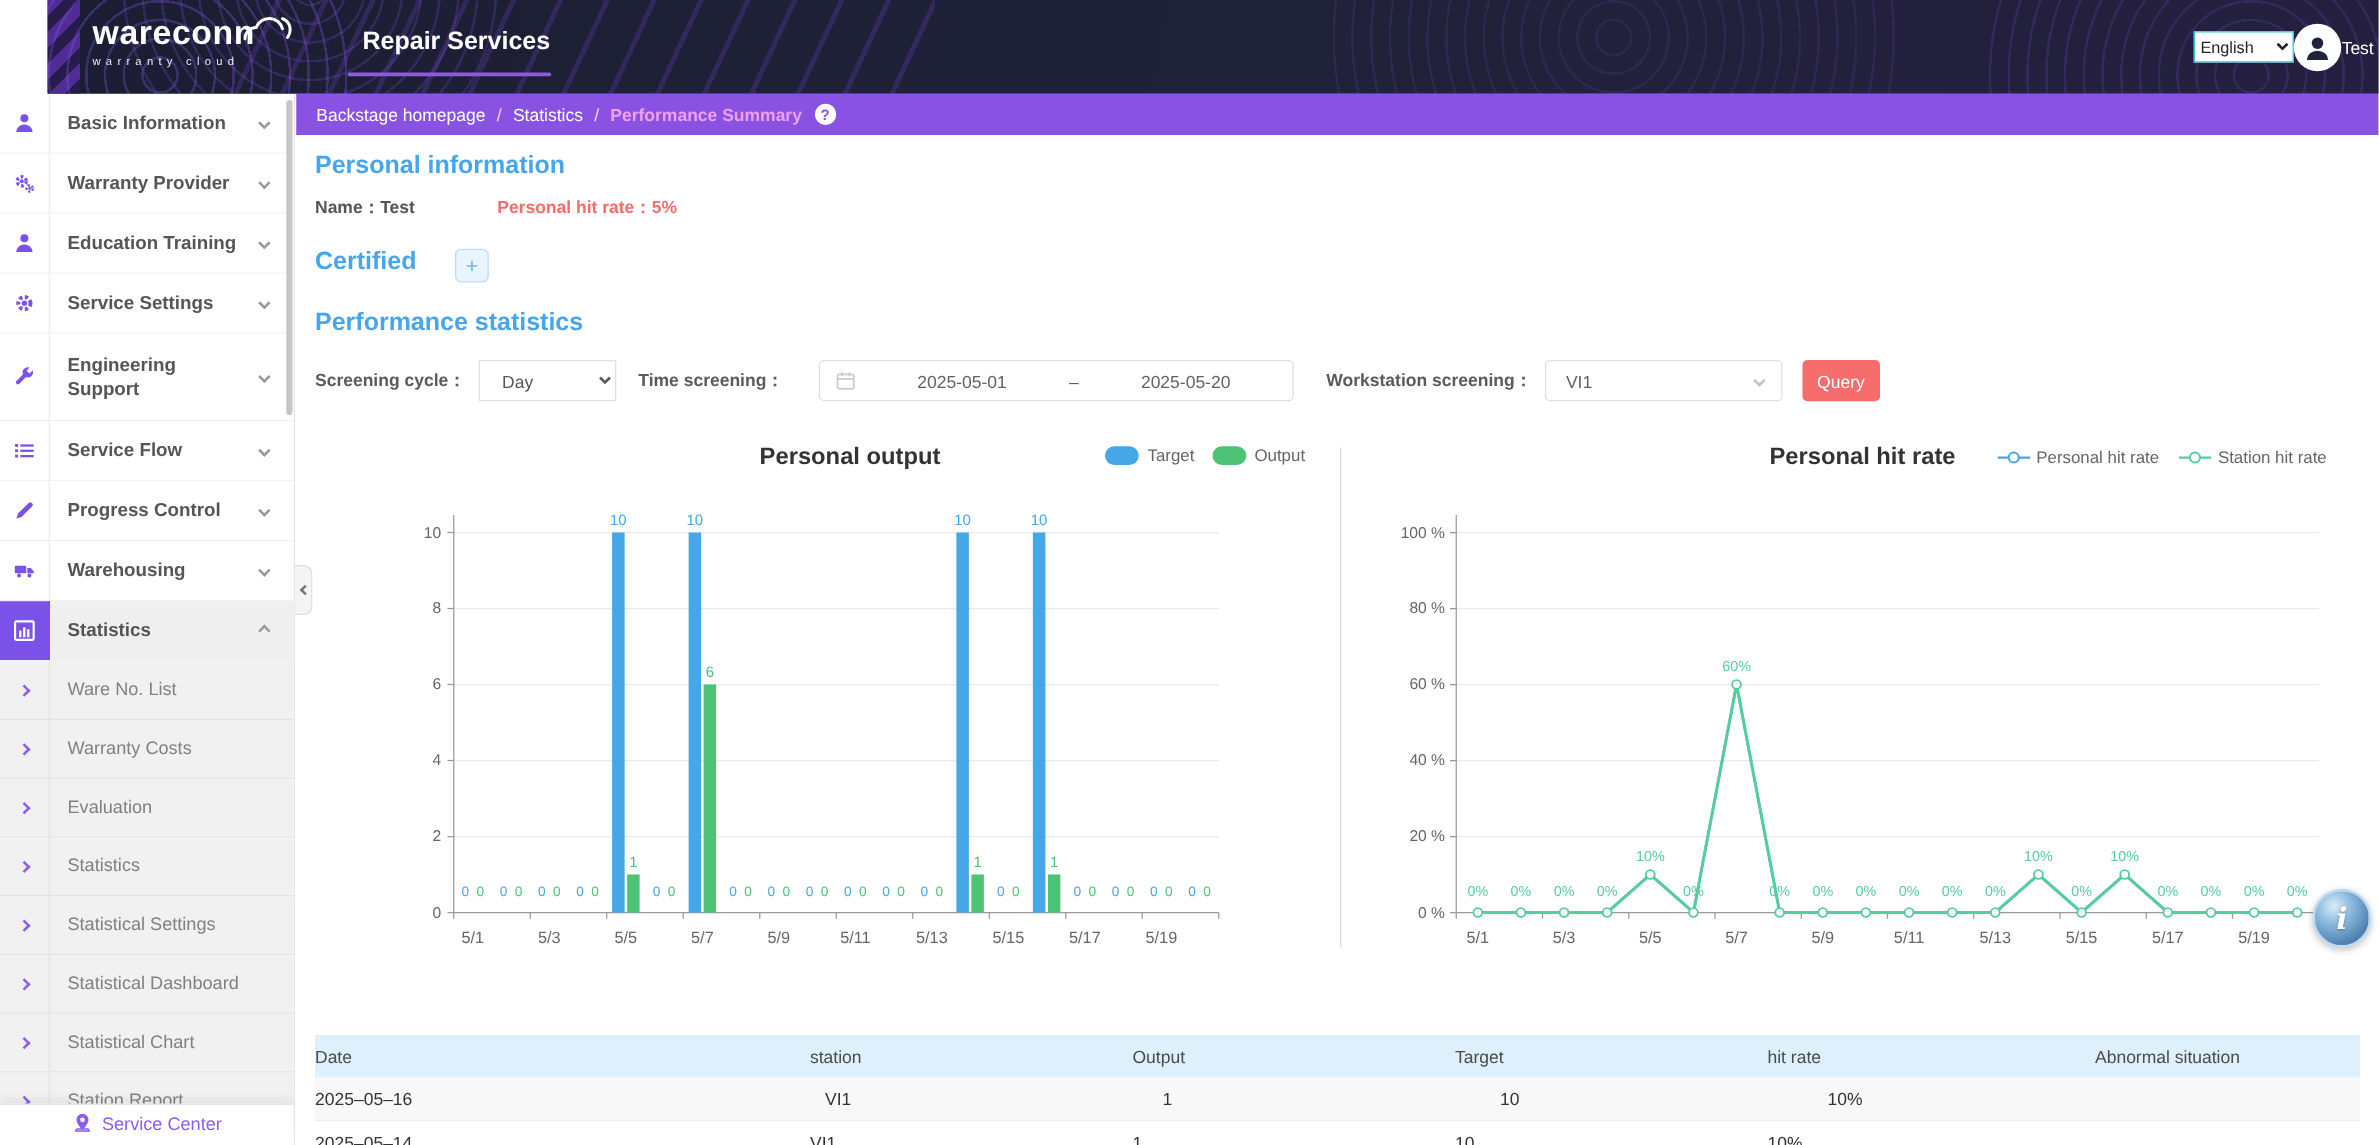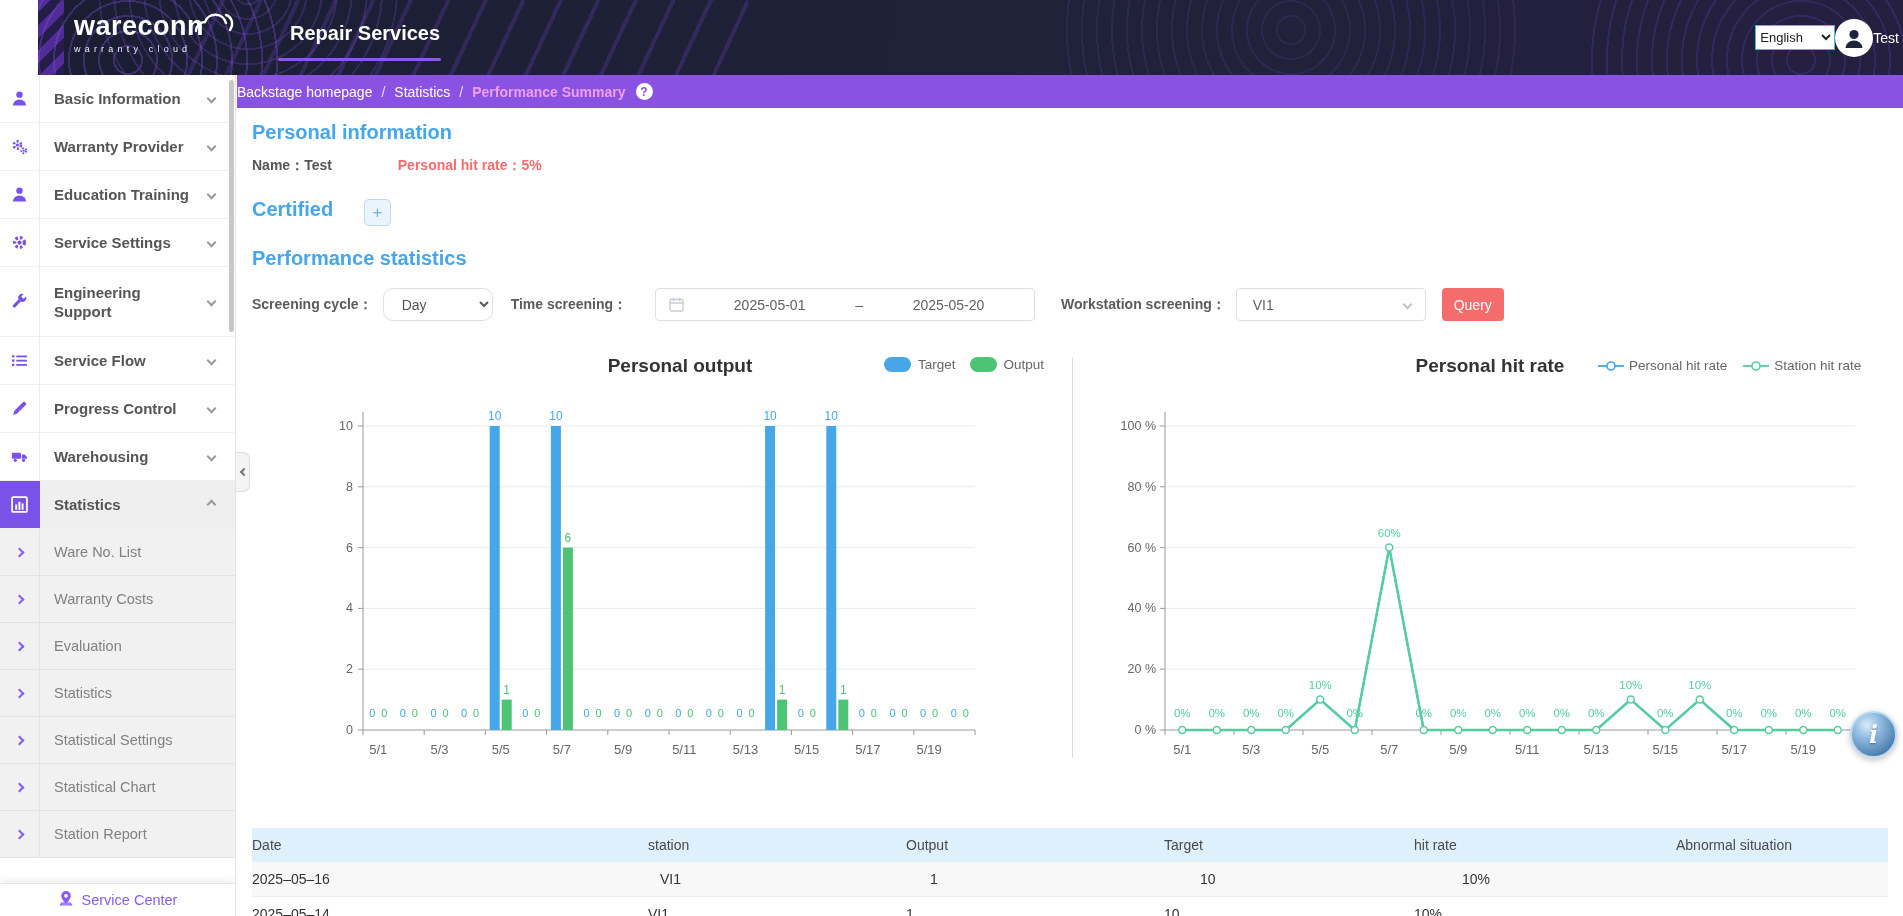--- a/index.html
+++ b/index.html
@@ -27,21 +27,21 @@
   .title-underline { position:absolute; left:240px; top:58px; width:163px; height:3px; background:#8c57ea; border-radius:2px; z-index:2; }
   .header-right { position:absolute; right:26px; top:0; height:75px; display:flex; align-items:center; z-index:3; }
   .lang-select { width:80px; height:25px; background:#fff; border:1px solid #39c2d4; font-size:13px; color:#222;
     font-family:"Liberation Sans",sans-serif; }
   .avatar { width:38px; height:38px; border-radius:50%; background:#fff; display:grid; place-items:center; cursor:pointer; }
   .user-wrap { display:flex; align-items:center; gap:6px; color:#fff; font-size:14px; cursor:pointer; }
   .caret-down { width:0; height:0; border-left:5px solid transparent; border-right:5px solid transparent; border-top:5px solid #fff; }
 
   
   .breadcrumb { position:absolute; left:237px; top:75px; right:0; height:33px; background:#8952e3;
-    display:flex; align-items:center; font-size:14px; color:#fff; z-index:10; }
+    display:flex; align-items:center; padding-left:16px; font-size:14px; color:#fff; z-index:10; }
   .crumb { color:#fff; cursor:pointer; }
   .crumb-sep { margin:0 9px; color:#e9dcff; }
   .crumb.current { color:#f0a0f0; font-weight:700; cursor:default; }
   .help-badge { width:17px; height:17px; border-radius:50%; background:#fff; color:#8952e3; font-weight:700;
     font-size:12px; display:grid; place-items:center; margin-left:10px; cursor:pointer; }
 
   
   .sidebar { position:absolute; left:0; top:75px; width:236px; bottom:0; background:#fff;
     border-right:1px solid #e4e4e4; z-index:5; overflow:hidden; }
   .srow { position:relative; display:flex; align-items:center; height:48px; border-bottom:1px solid #f0f0f0; cursor:pointer; background:#fff; }
@@ -72,21 +72,21 @@
   #t-personal { left:252px; top:121px; }
   .name-row { position:absolute; left:252px; top:157px; font-size:14px; font-weight:700; color:#555; }
   .name-row .hit { margin-left:62px; color:#f56c6c; }
   #t-certified { left:252px; top:198px; }
   .plus-btn { position:absolute; left:364px; top:199px; width:27px; height:27px; background:#eaf4fd; border:1px solid #b9dcf5;
     border-radius:5px; color:#6fb3ec; font-size:17px; display:grid; place-items:center; cursor:pointer; }
   #t-perf { left:252px; top:247px; }
 
   .filter-row { position:absolute; left:252px; top:288px; height:33px; display:flex; align-items:center; }
   .f-label { font-size:14px; font-weight:700; color:#5b5b5b; white-space:nowrap; }
-  .cycle-select { margin-left:10px; width:110px; height:33px; border:1px solid #dcdfe6; border-radius:10px; background:#fff;
+  .cycle-select { margin-left:10px; width:110px; height:33px; border:1px solid #dcdfe6; border-radius:0; background:#fff;
     font-size:14px; color:#555; padding-left:14px; font-family:"Liberation Sans",sans-serif; appearance:auto; cursor:pointer; }
   .lbl2 { margin-left:18px; }
   .date-box { margin-left:28px; width:380px; height:33px; border:1px solid #dcdfe6; border-radius:4px; display:flex;
     align-items:center; cursor:pointer; }
   .date-box .cal { margin-left:13px; flex:none; }
   .date-box .dt { flex:1; text-align:center; font-size:14px; color:#606266; }
   .date-box .dsep { color:#606266; font-size:14px; }
   .lbl3 { margin-left:26px; }
   .station-select { margin-left:10px; width:190px; height:33px; border:1px solid #dcdfe6; border-radius:4px; position:relative;
     display:flex; align-items:center; padding-left:16px; font-size:14px; color:#606266; cursor:pointer; }
@@ -294,20 +294,26 @@
         <div class="icon-cell">
           <span class="subchev"></span>
         </div>
         <div class="lbl">Statistics</div>
       </div>
       <div class="srow sub">
         <div class="icon-cell">
           <span class="subchev"></span>
         </div>
         <div class="lbl">Statistical Settings</div>
+      </div>
+      <div class="srow sub">
+        <div class="icon-cell">
+          <span class="subchev"></span>
+        </div>
+        <div class="lbl">Statistical Dashboard</div>
       </div>
       <div class="srow sub">
         <div class="icon-cell">
           <span class="subchev"></span>
         </div>
         <div class="lbl">Statistical Chart</div>
       </div>
       <div class="srow sub">
         <div class="icon-cell">
           <span class="subchev"></span>

